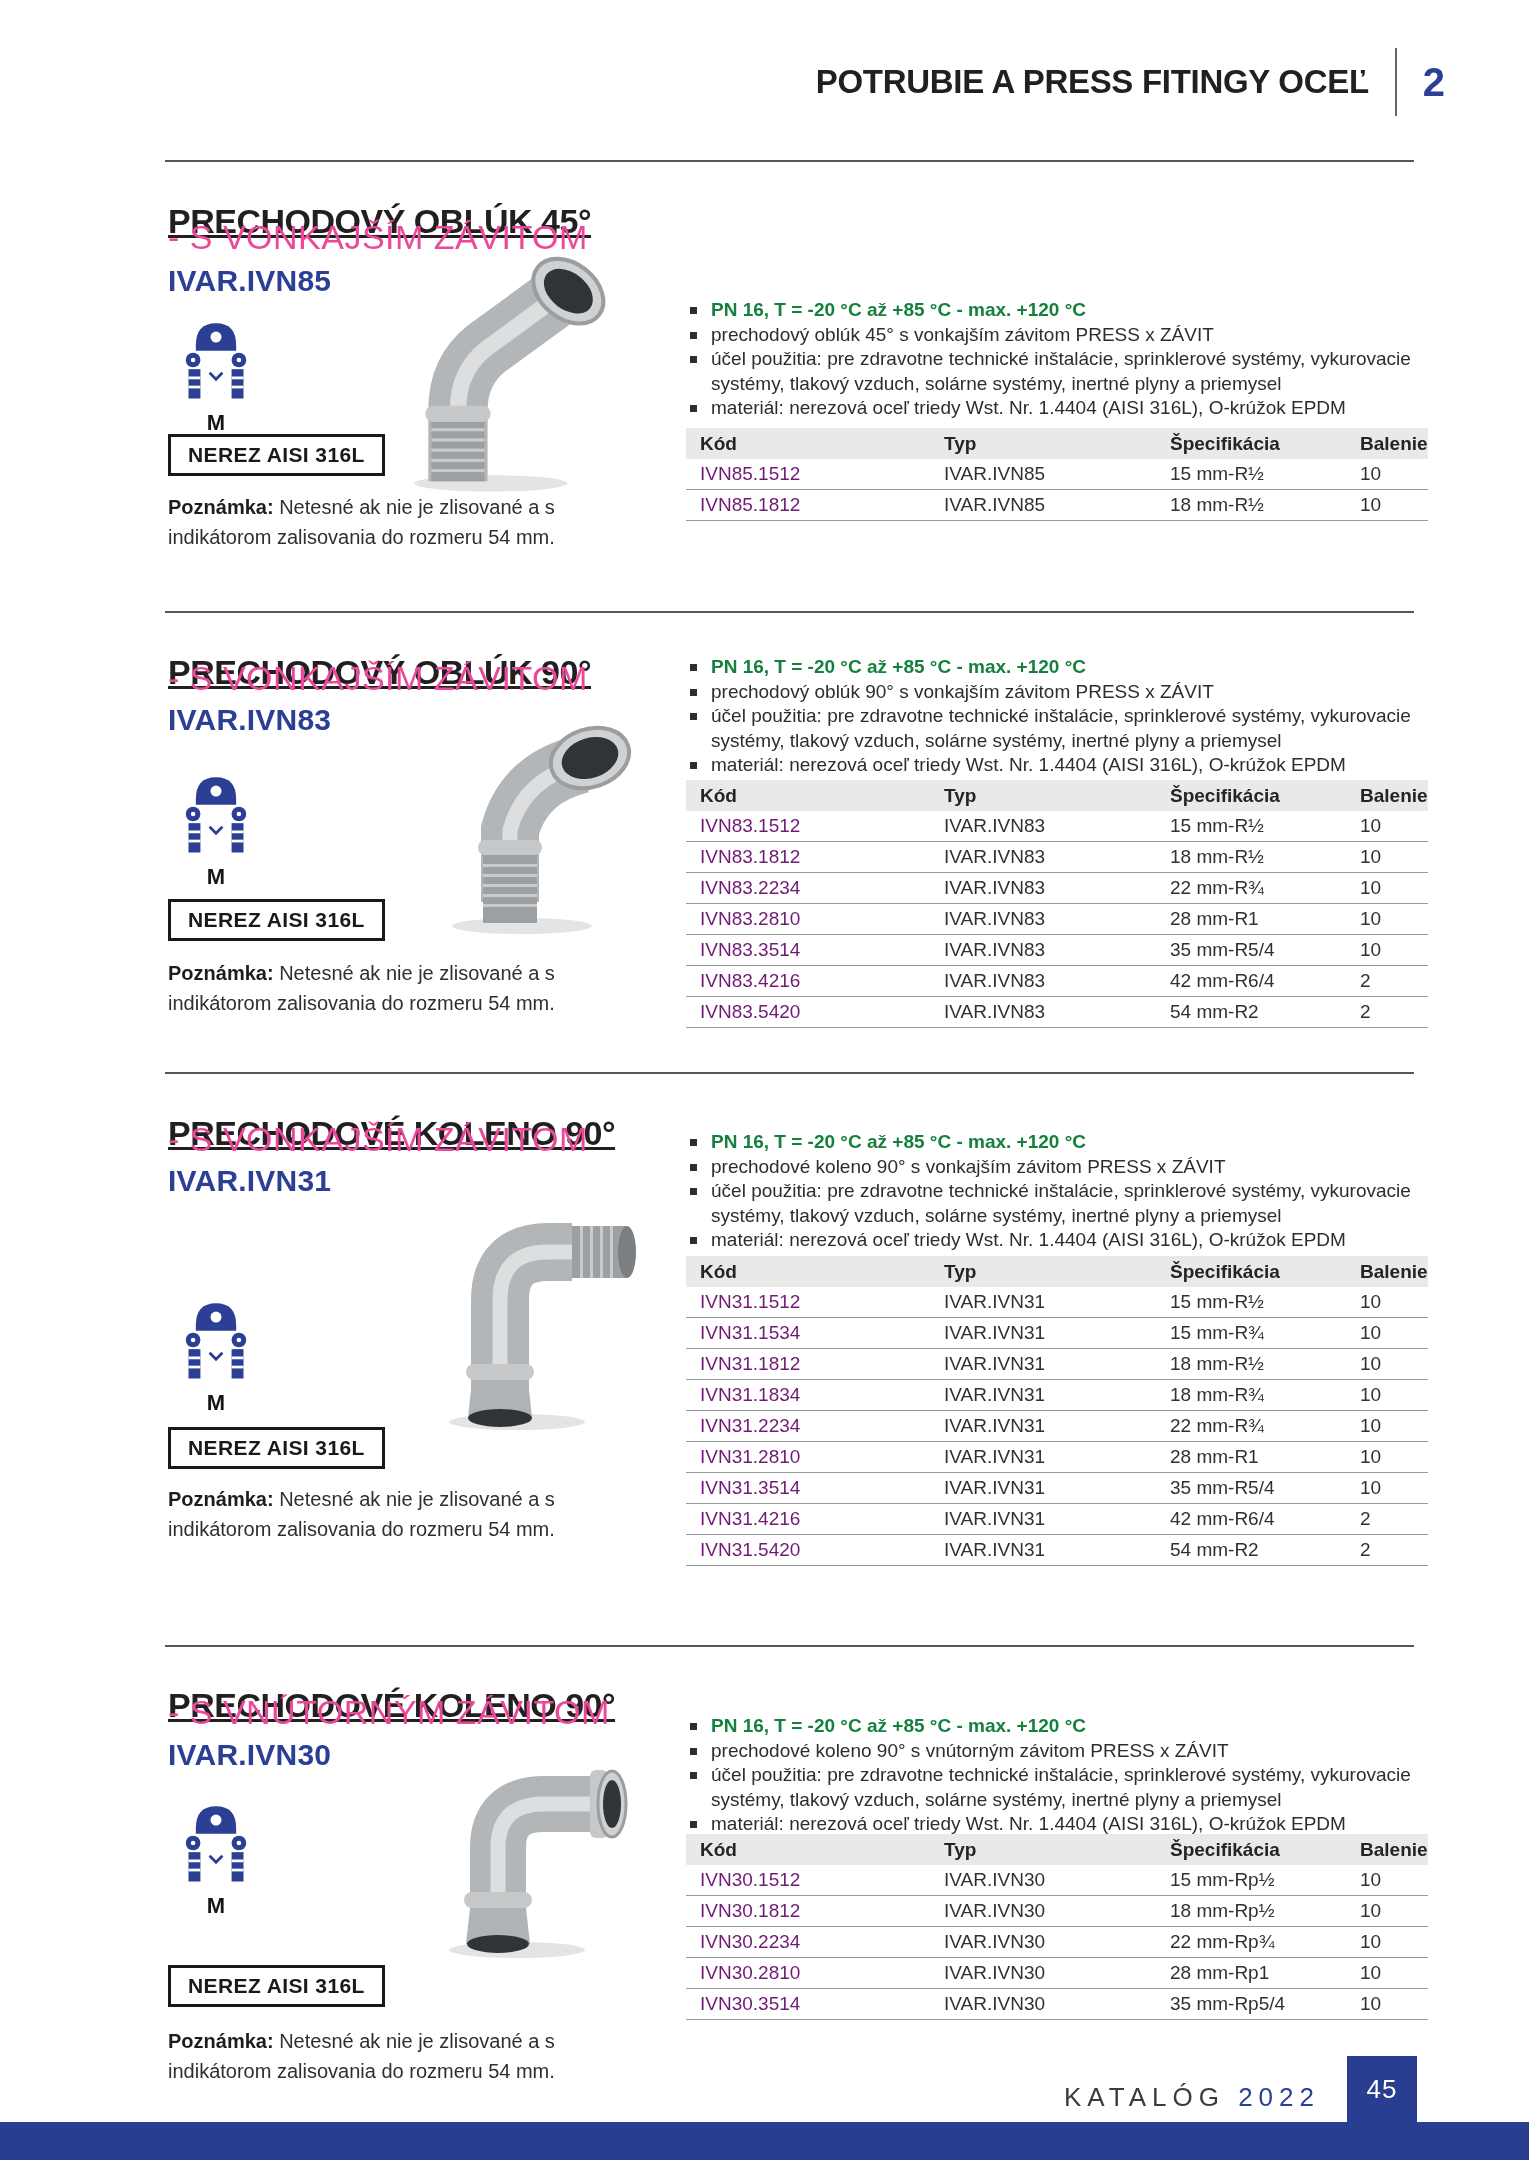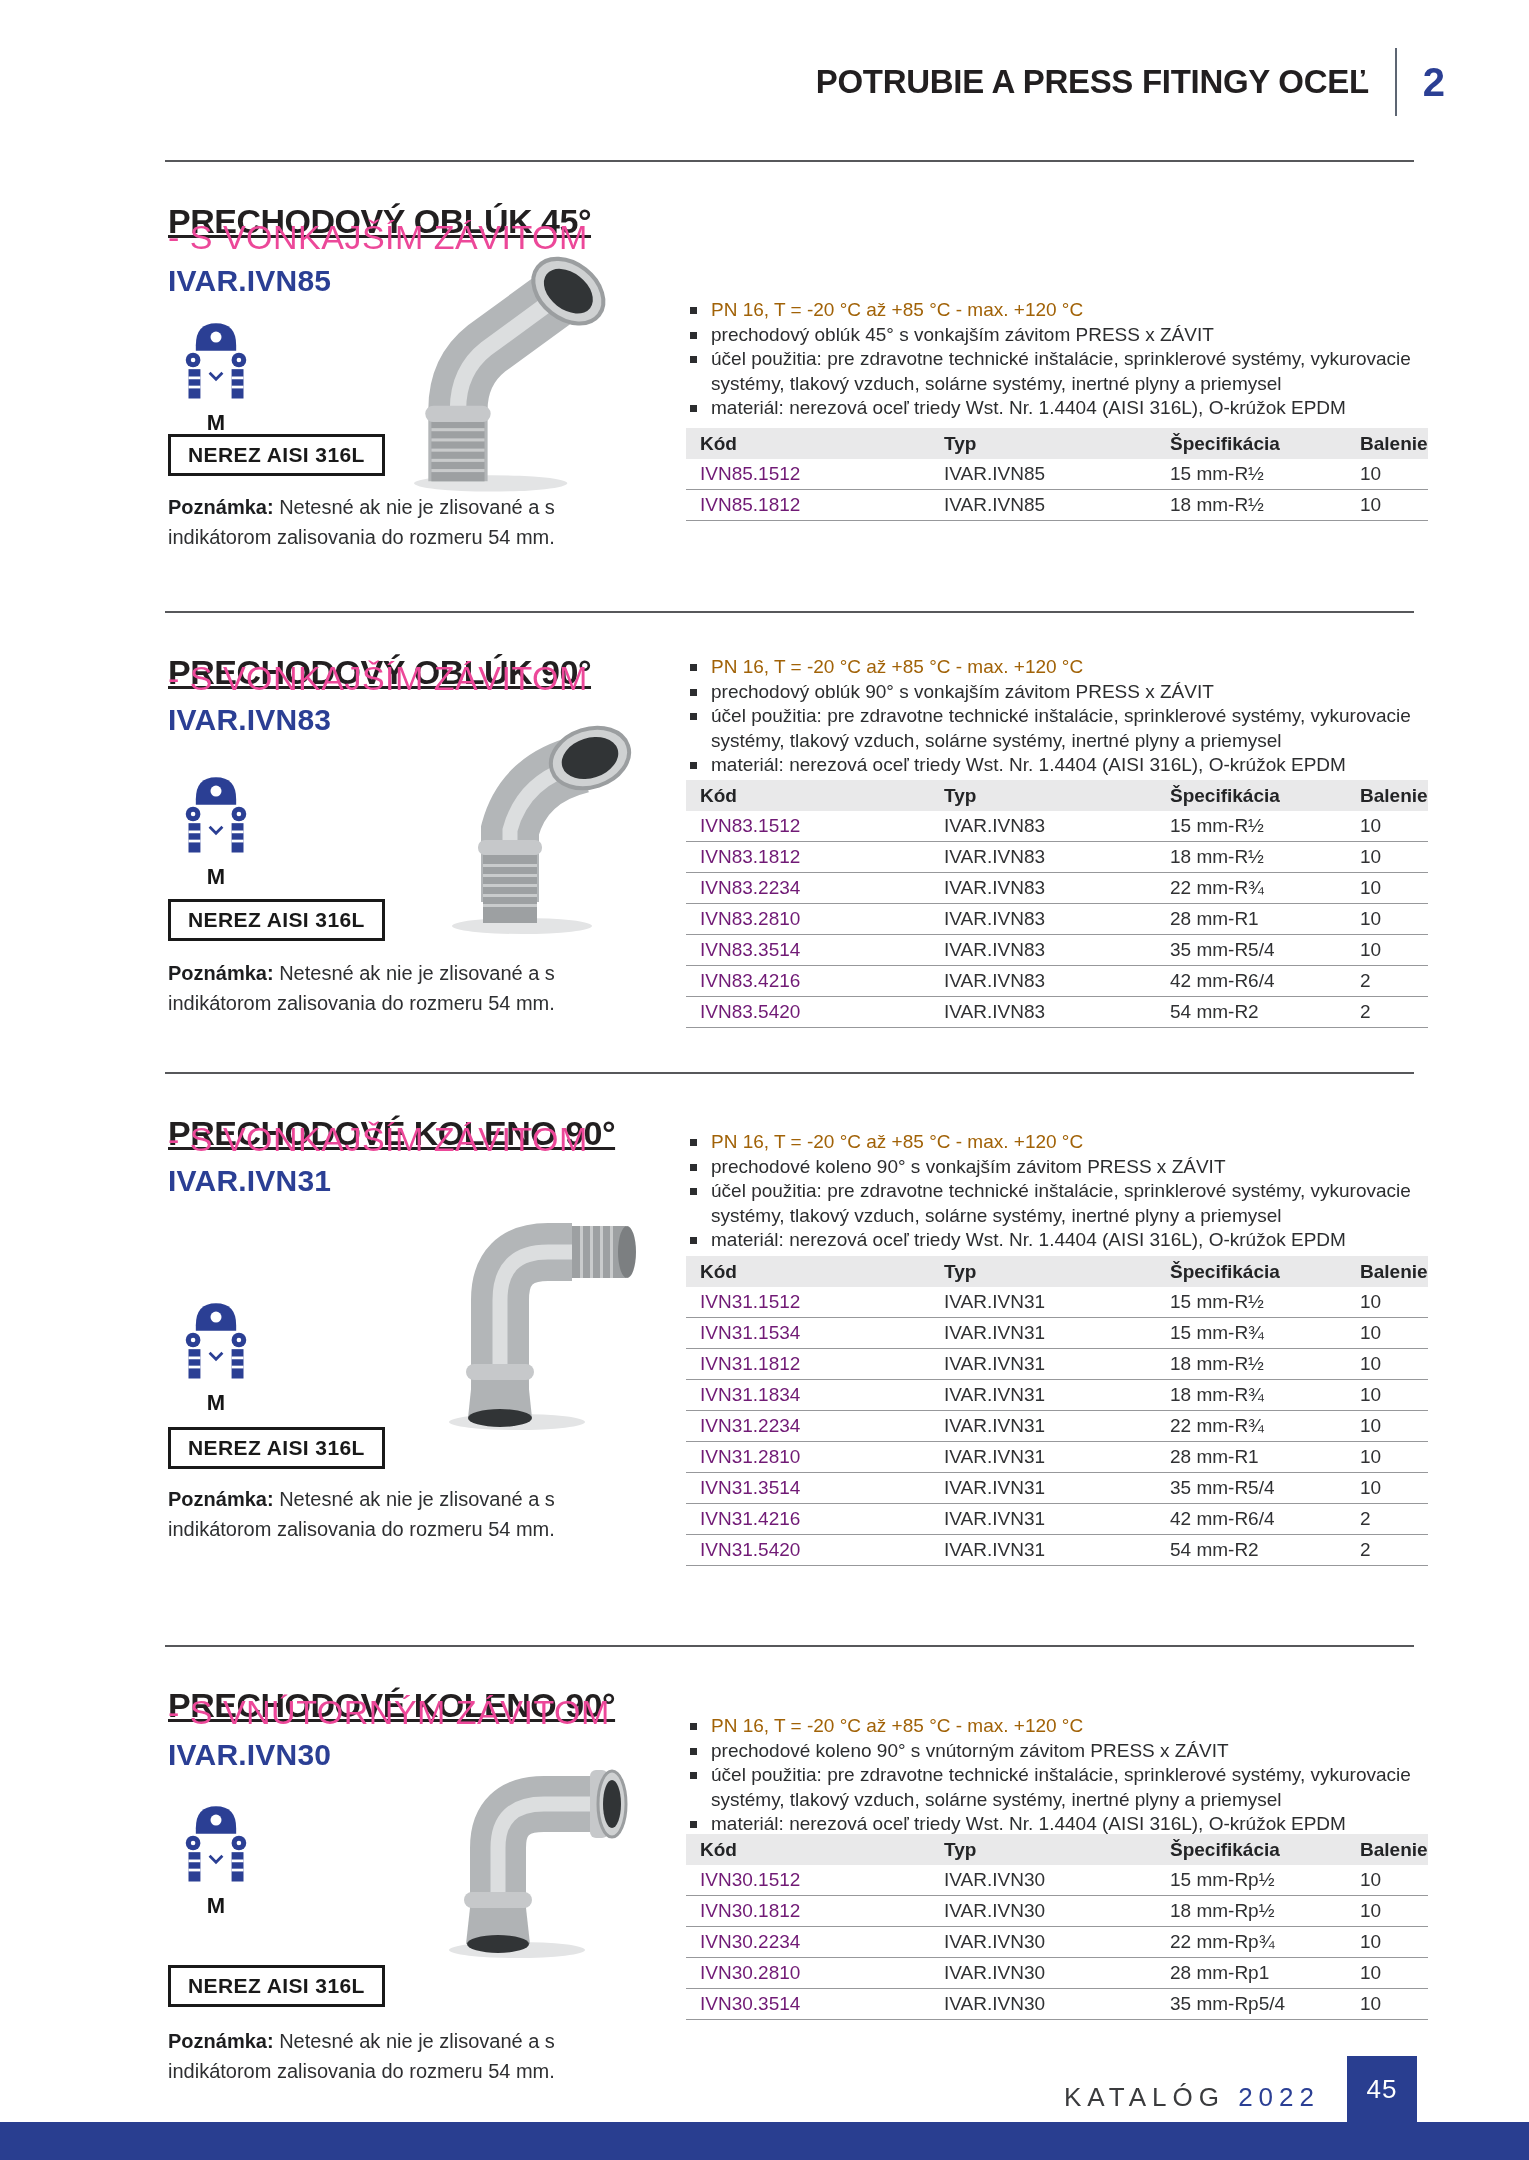--- a/index.html
+++ b/index.html
@@ -24,21 +24,21 @@
     font-size:21px;font-weight:bold;color:#191919;letter-spacing:0.4px;white-space:nowrap;background:#fff;}
   .note{position:absolute;left:168px;width:460px;font-size:20px;line-height:30px;color:#2e2f31;margin:0;}
   .note b{color:#1c1d1f;}
   .photo{position:absolute;}
   .photo svg{width:100%;height:100%;}
   
   .bullets{position:absolute;left:690px;width:724px;}
   .bullet{display:flex;align-items:flex-start;}
   .bullet .bmark{flex:0 0 7px;width:7px;height:7px;background:#2c2d2f;margin-top:9px;margin-right:14px;}
   .bullet .btext{font-size:19px;line-height:24.5px;color:#2c2d2f;}
-  .bullet:first-child .btext{font-weight:normal;color:#a16207;}
+  .bullet:first-child .btext{font-weight:bold;color:#15803d;}
   
   table.prodtable{position:absolute;left:686px;width:728px;border-collapse:collapse;table-layout:fixed;}
   table.prodtable th{background:#e9e9ea;text-align:left;font-size:19px;font-weight:bold;color:#232426;height:31px;padding:0;}
   table.prodtable td{font-size:19px;color:#303133;height:30px;padding:0;border-bottom:1px solid #97989b;}
   table.prodtable th:first-child,table.prodtable td:first-child{padding-left:14px;}
   table.prodtable td:first-child{font-weight:normal;color:#701a75;}
   table.prodtable th:nth-child(1),table.prodtable td:nth-child(1){width:244px;}
   table.prodtable th:nth-child(2),table.prodtable td:nth-child(2){width:226px;}
   table.prodtable th:nth-child(3),table.prodtable td:nth-child(3){width:190px;}
   table.prodtable th:nth-child(4),table.prodtable td:nth-child(4){width:68px;}

